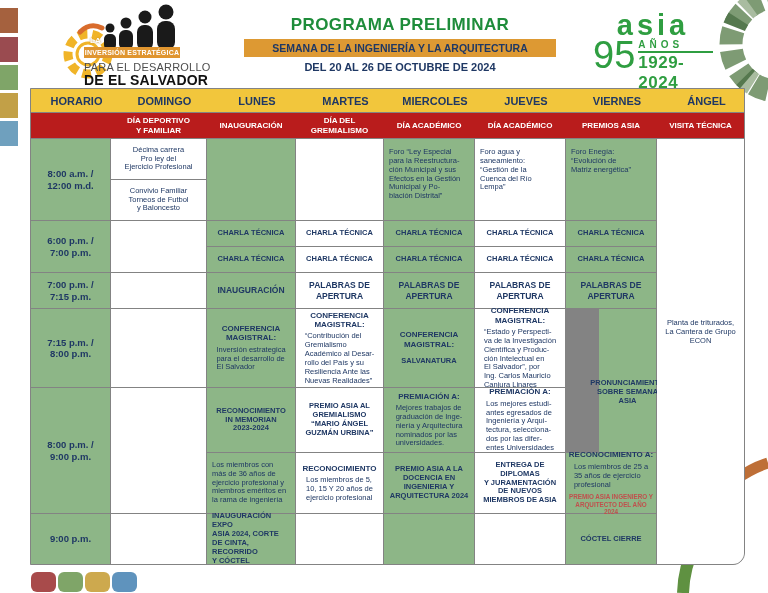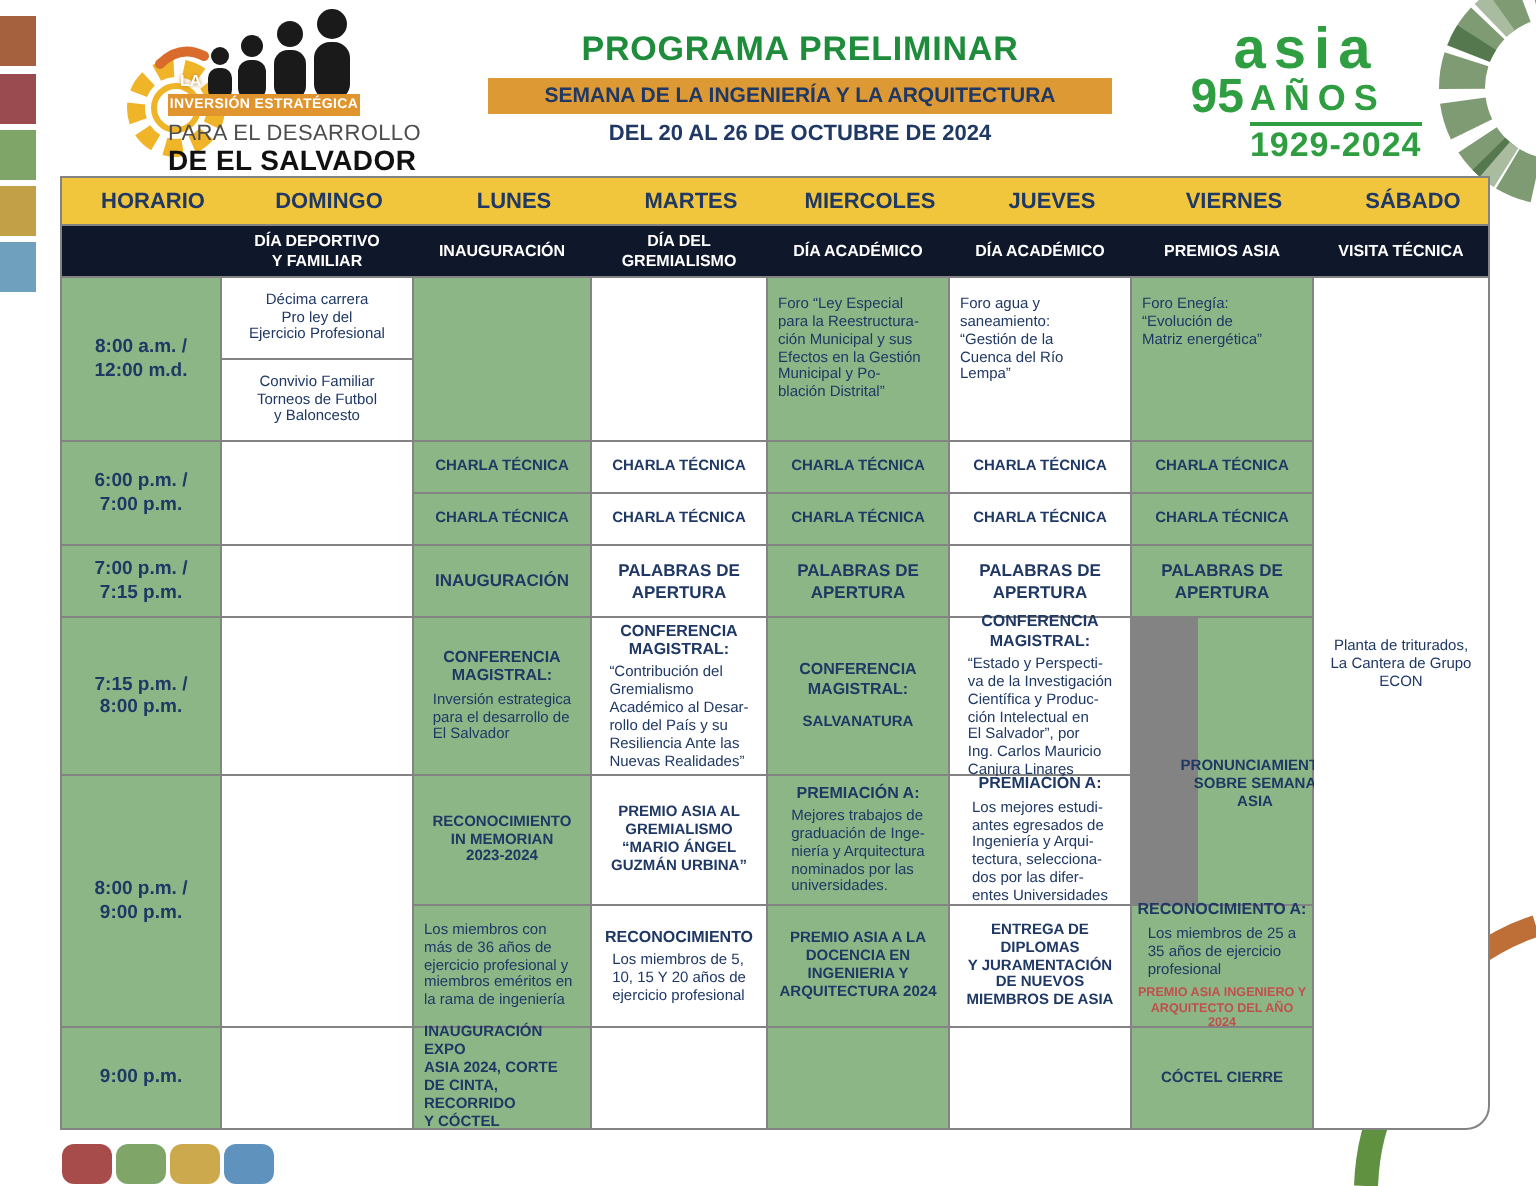--- a/index.html
+++ b/index.html
@@ -18,34 +18,34 @@
   .logo-left .l4{position:absolute;left:26px;top:68px;color:#111;font-weight:bold;font-size:14px;letter-spacing:.2px;}
 
   .top-title{position:absolute;left:238px;top:15px;width:324px;text-align:center;}
   .top-title .t1{color:#1E8C3A;font-size:17px;font-weight:bold;letter-spacing:.4px;}
   .top-title .t2{margin:4px 6px 0 6px;background:#DD9933;color:#1F3864;font-weight:bold;font-size:10.5px;padding:3px 2px;}
   .top-title .t3{margin-top:4px;color:#1F3864;font-weight:bold;font-size:11px;}
 
   .asia{position:absolute;left:593px;top:12px;width:120px;text-align:center;color:#2F9E41;}
   .asia .word{font-size:29px;font-weight:bold;letter-spacing:4px;line-height:.9;}
   .asia .row{display:flex;justify-content:center;align-items:flex-start;margin-top:1px;}
-  .asia .num{font-size:24px;font-weight:bold;line-height:.85;}
+  .asia .num{font-size:38px;font-weight:normal;line-height:.85;}
   .asia .col{margin-left:3px;text-align:left;}
-  .asia .anos{font-size:18px;font-weight:bold;letter-spacing:4px;border-bottom:2px solid #2F9E41;padding-bottom:1px;}
+  .asia .anos{font-size:10px;font-weight:bold;letter-spacing:4px;border-bottom:2px solid #2F9E41;padding-bottom:1px;}
   .asia .range{font-size:17px;font-weight:bold;letter-spacing:.5px;}
 
   .ring{position:absolute;right:0;top:0;}
   .arcs{position:absolute;right:0;bottom:0;}
 
   
   .cols{display:grid;grid-template-columns:79px 95px 88px 87px 90px 90px 90px 87px;gap:1px;}
   .schedule{position:absolute;left:30px;top:88px;grid-template-rows:23px 25px 40px 40px 25px 25px 35px 78px 64px 60px 50px;background:#838383;border:1px solid #838383;border-radius:0 0 12px 0;overflow:hidden;}
   .hdr-yellow{grid-column:1/-1;grid-row:1;background:#F2C63C;align-items:center;}
   .hdr-yellow span{color:#1F3864;font-weight:bold;font-size:11px;text-align:center;padding-left:12px;}
-  .hdr-navy{grid-column:1/-1;grid-row:2;background:#0f172a;align-items:center;}
+  .hdr-navy{grid-column:1/-1;grid-row:2;background:#b91c1c;align-items:center;}
   .hdr-navy span{color:#fff;font-weight:bold;font-size:8px;text-align:center;line-height:1.15;white-space:pre-line;}
 
   .cell{display:flex;flex-direction:column;align-items:center;justify-content:center;text-align:center;color:#1F3864;font-size:7.5px;line-height:1.18;padding:2px;}
   .green{background:#8DB687;}
   .white{background:#fff;}
   .pre{white-space:pre-line;}
   .bold{font-weight:bold;}
   .time{font-weight:bold;font-size:9.5px;}
   .charla{font-weight:bold;font-size:7.5px;}
   .topal{justify-content:flex-start;padding-top:9px;}
@@ -125,21 +125,21 @@
   <div class="schedule cols">
 
     <div class="hdr-yellow cols">
       <span>HORARIO</span>
       <span>DOMINGO</span>
       <span>LUNES</span>
       <span>MARTES</span>
       <span>MIERCOLES</span>
       <span>JUEVES</span>
       <span>VIERNES</span>
-      <span>SÁBADO</span>
+      <span>ÁNGEL</span>
     </div>
 
     <div class="hdr-navy cols">
       <span></span>
       <span>DÍA DEPORTIVO
 Y FAMILIAR</span>
       <span>INAUGURACIÓN</span>
       <span>DÍA DEL
 GREMIALISMO</span>
       <span>DÍA ACADÉMICO</span>

